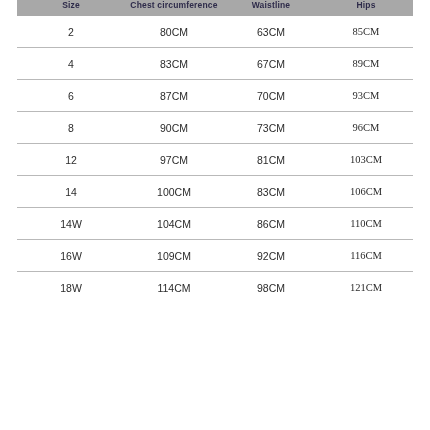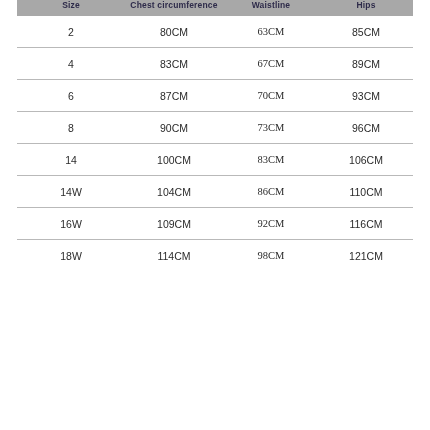--- a/index.html
+++ b/index.html
@@ -66,23 +66,23 @@
   
   .col-size      { width: 108px; }
   .col-chest     { width: 98px; }
   .col-waist     { width: 96px; }
   .col-hips      { width: 94px; }
 
   .cell-size  { padding-right: 36px; }
   .head-size  { padding-right: 36px; }
   .cell-chest { padding-right: 6px; }
   .head-chest { padding-right: 6px; }
-  .cell-waist { padding-right: 4px; font-family: Liberation Serif, serif; }
+  .cell-waist { padding-right: 4px; }
   .head-waist { padding-right: 4px; }
-  .cell-hips  { padding-right: 8px; }
+  .cell-hips  { padding-right: 8px; font-family: Liberation Serif, serif; }
   .head-hips  { padding-right: 8px; }
 </style>
 </head>
 <body>
 
 <div id="size-chart-viewport">
   <table id="size-chart-table">
     <colgroup>
       <col class="col-size">
       <col class="col-chest">
@@ -116,20 +116,26 @@
           <td class="cell-waist">70CM</td>
           <td class="cell-hips">93CM</td>
         </tr>
         <tr>
           <td class="cell-size">8</td>
           <td class="cell-chest">90CM</td>
           <td class="cell-waist">73CM</td>
           <td class="cell-hips">96CM</td>
         </tr>
         <tr>
+          <td class="cell-size">12</td>
+          <td class="cell-chest">97CM</td>
+          <td class="cell-waist">81CM</td>
+          <td class="cell-hips">103CM</td>
+        </tr>
+        <tr>
           <td class="cell-size">14</td>
           <td class="cell-chest">100CM</td>
           <td class="cell-waist">83CM</td>
           <td class="cell-hips">106CM</td>
         </tr>
         <tr>
           <td class="cell-size">14W</td>
           <td class="cell-chest">104CM</td>
           <td class="cell-waist">86CM</td>
           <td class="cell-hips">110CM</td>

